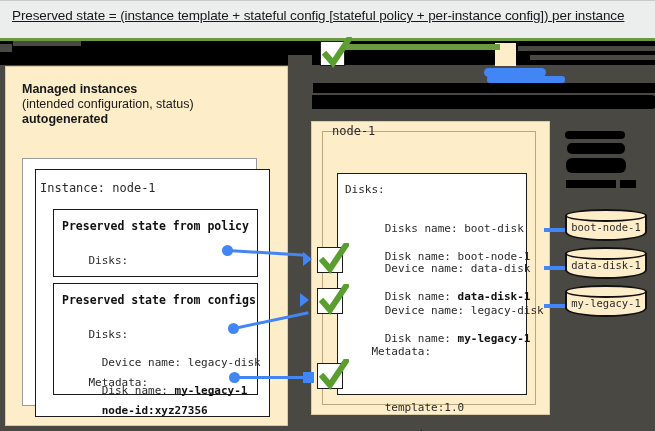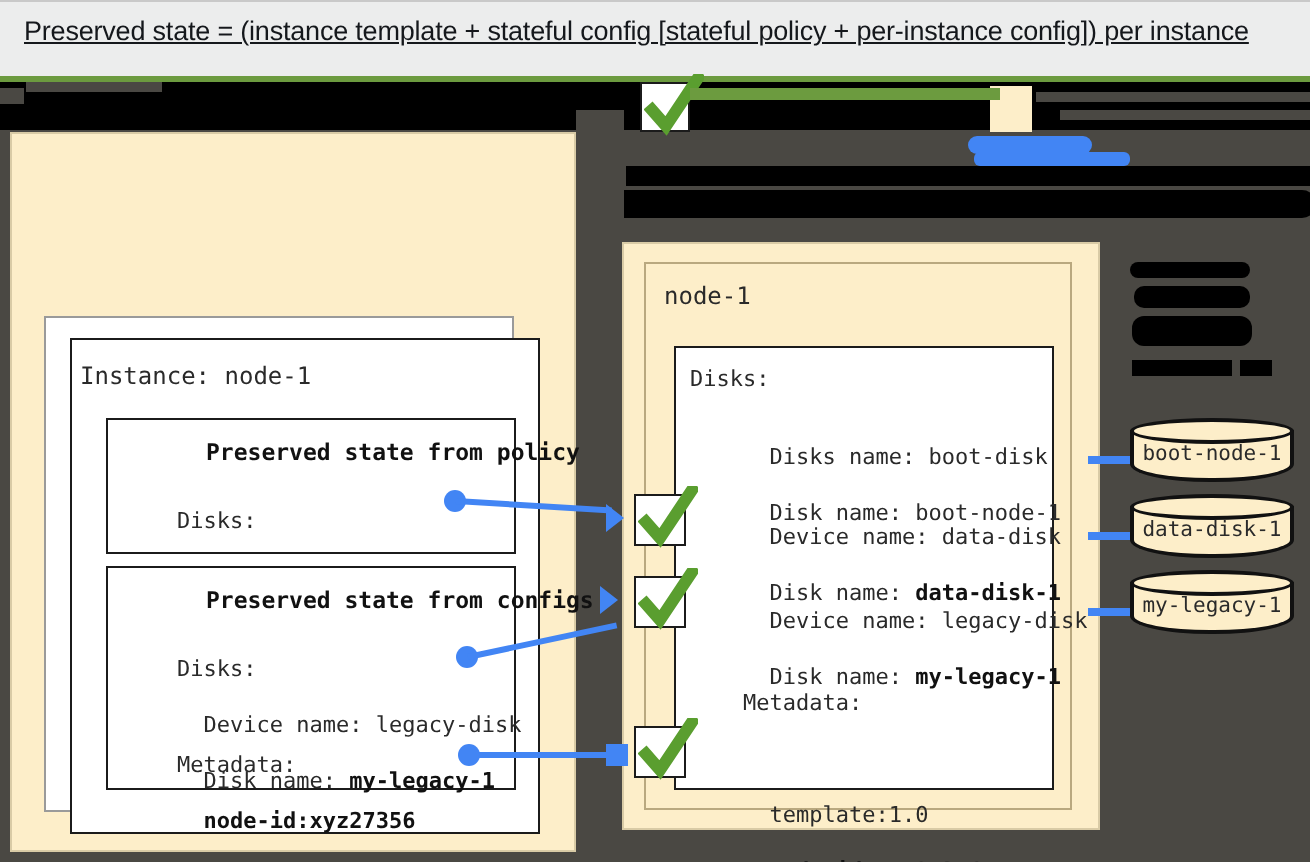--- a/index.html
+++ b/index.html
@@ -65,21 +65,21 @@
   }
 
   .mono{
     font-family:"DejaVu Sans Mono","Liberation Mono",monospace;
     font-size:11px;line-height:14px;color:#2a2a2a;
     white-space:pre;
   }
   .mono b{color:#111;font-weight:bold;}
   .mono-hd{
     font-family:"DejaVu Sans Mono","Liberation Mono",monospace;
-    font-size:11.5px;color:#111;font-weight:bold;white-space:pre;margin-left:41px;
+    font-size:11.5px;color:#111;font-weight:bold;white-space:pre;
   }
   .mono-plain{
     font-family:"DejaVu Sans Mono","Liberation Mono",monospace;
     font-size:12px;color:#2a2a2a;white-space:pre;
   }
 
   
   .conn-line{position:absolute;background:#4285f4;height:3px;transform-origin:0 50%;}
   .conn-dot{position:absolute;width:11px;height:11px;border-radius:50%;background:#4285f4;}
   .conn-arrow{
@@ -140,20 +140,25 @@
   <div class="blob" style="left:620px;top:180px;width:16px;height:8px;"></div>
 
   <div class="blob" style="left:288px;top:55px;width:24px;height:372px;"></div>
   <div class="blob-dark" style="left:288px;top:55px;width:24px;height:372px;"></div>
 
   <div class="header-band"></div>
   <div class="header-caption">Preserved state = (instance template + stateful config [stateful policy + per-instance config]) per instance</div>
   <div class="green-rule"></div>
 
   <div class="panel-left"></div>
+  <div class="panel-title">
+    <b>Managed instances</b><br>
+    <span>(intended configuration, status)</span><br>
+    <b>autogenerated</b>
+  </div>
 
   <div class="box-shadow-back" style="left:22px;top:158px;width:235px;height:248px;"></div>
 
   <div class="box" style="left:35px;top:169px;width:235px;height:248px;"></div>
   <div class="mono-plain" style="position:absolute;left:40px;top:181px;">Instance: node-1</div>
 
   <div class="box" style="left:53px;top:209px;width:205px;height:68px;"></div>
   <div class="mono-hd" style="position:absolute;left:62px;top:219px;">Preserved state from policy</div>
   <div class="mono" style="position:absolute;left:62px;top:240px;">
     <span>Disks:</span><br>
@@ -168,21 +173,21 @@
     <span>  Device name: legacy-disk</span><br>
     <span>  Disk name: </span><b>my-legacy-1</b>
   </div>
   <div class="mono" style="position:absolute;left:62px;top:362px;">
     <span>Metadata:</span><br>
     <span>  </span><b>node-id:xyz27356</b>
   </div>
 
   <div class="panel-right"></div>
   <div class="box" style="left:322px;top:131px;width:214px;height:274px;background:#fdeec9;border-color:#b9a87f;"></div>
-  <div class="mono-plain" style="position:absolute;left:332px;top:141px;">node-1</div>
+  <div class="mono-plain" style="position:absolute;left:332px;top:124px;">node-1</div>
 
   <div class="box" style="left:337px;top:173px;width:190px;height:222px;"></div>
   <div class="mono" style="position:absolute;left:345px;top:183px;">Disks:</div>
 
   <div class="mono" style="position:absolute;left:345px;top:208px;">
     <span>  Disks name: boot-disk</span><br>
     <span>  Disk name: </span><span>boot-node-1</span>
   </div>
 
   <div class="mono" style="position:absolute;left:345px;top:248px;">

